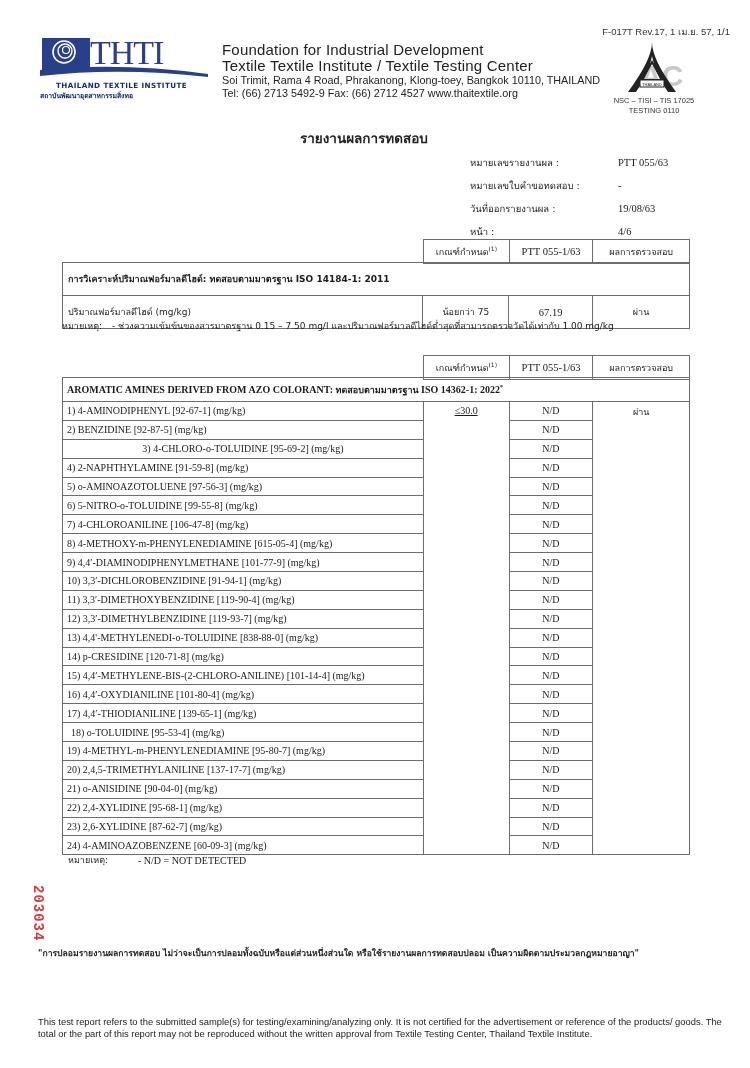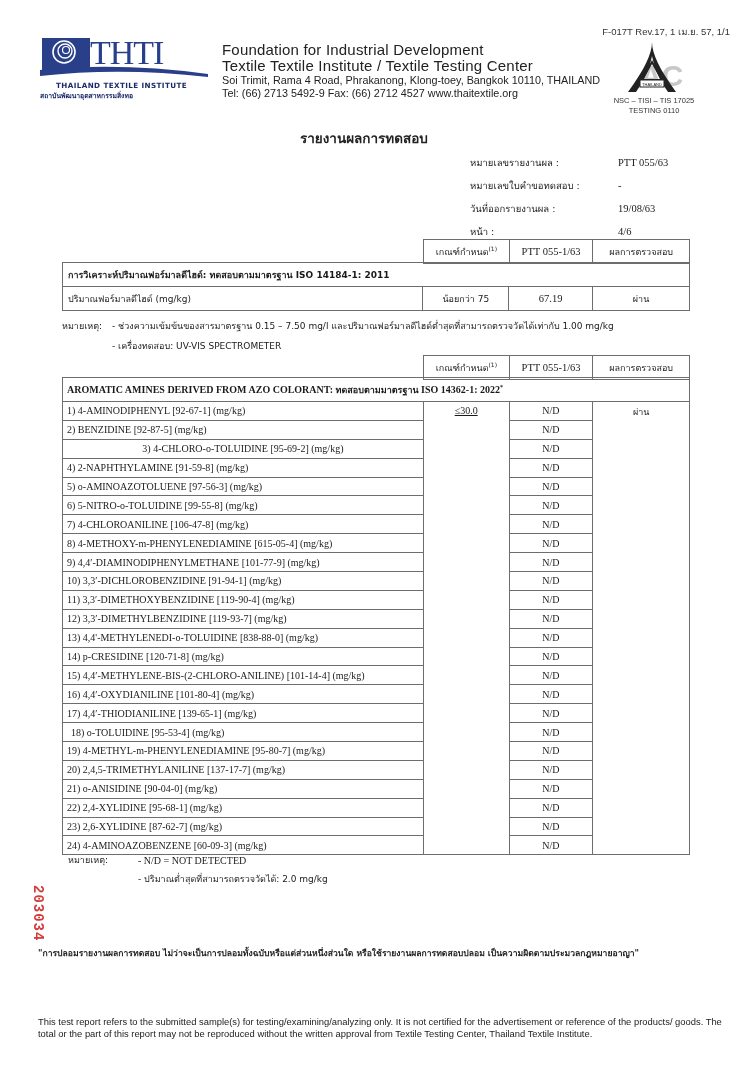--- a/index.html
+++ b/index.html
@@ -32,21 +32,21 @@
 
   
   table { border-collapse: collapse; font-size: 10px; }
   td, th { border: 1px solid #6d6d6d; font-weight: normal; }
   .hdr-table { position: absolute; }
   .hdr-table td { height: 24px; text-align: center; font-family: "DejaVu Sans", sans-serif; font-size: 9px; }
   .hdr-table td.pt { font-family: "Liberation Serif", serif; font-size: 10.5px; margin-left: 27px; }
   sup { font-size: 6px; vertical-align: super; }
 
   .t1 { left: 62px; top: 262px; width: 628px; }
-  .t1 td { height: 24px; padding: 0 5px; }
+  .t1 td { height: 24px; padding: 9px 5px; }
   .t1 .sec { font-family: "DejaVu Sans", sans-serif; font-weight: bold; font-size: 9px; }
   .t1 .lbl { font-family: "DejaVu Sans", sans-serif; font-size: 9px; }
   .t1 .c { text-align: center; font-family: "DejaVu Sans", sans-serif; font-size: 9px; }
   .t1 .cv { text-align: center; font-size: 10.5px; }
 
   .note1 { left: 62px; top: 316px; font-size: 9.5px; line-height: 20px; }
   .note1 .nl { display: inline-block; width: 50px; font-family: "DejaVu Sans", sans-serif; font-size: 9px; }
   .note1 .line { white-space: nowrap; }
   .note1 .th { font-family: "DejaVu Sans", sans-serif; font-size: 9px; }
 
@@ -149,21 +149,20 @@
     <td class="lbl" style="width:361px;">ปริมาณฟอร์มาลดีไฮด์ (mg/kg)</td>
     <td class="c" style="width:86px;">น้อยกว่า 75</td>
     <td class="cv" style="width:84px;">67.19</td>
     <td class="c" style="width:97px;">ผ่าน</td>
   </tr>
 </tbody>
   </table>
 
 <div class="abs note1">
   <div class="line"><span class="nl">หมายเหตุ:</span><span class="th">- ช่วงความเข้มข้นของสารมาตรฐาน 0.15 – 7.50 mg/l และปริมาณฟอร์มาลดีไฮด์ต่ำสุดที่สามารถตรวจวัดได้เท่ากับ 1.00 mg/kg</span></div>
-  <div class="line"><span class="nl"></span><span class="th">- เครื่องทดสอบ: UV-VIS SPECTROMETER</span></div>
 </div>
 
 <table class="hdr-table" style="left:423px; top:355px; width:267px;">
   <tbody>
       <tr>
     <td style="width:86px;"><span>เกณฑ์กำหนด</span><sup>(1)</sup></td>
     <td class="pt" style="width:84px;">PTT 055-1/63</td>
     <td style="width:97px;">ผลการตรวจสอบ</td>
   </tr>
 </tbody>
@@ -279,20 +278,19 @@
     </tbody>
 </table>
 
 <div class="abs note2">
   <div class="row">
       <span class="nl">หมายเหตุ:</span>
       <span>- N/D = NOT DETECTED</span>
     </div>
   <div class="row">
       <span class="nl"></span>
-      <span class="th">- ปริมาณต่ำสุดที่สามารถตรวจวัดได้: 2.0 mg/kg</span>
     </div>
 </div>
 
 <div class="abs serial">203034</div>
 
 <div class="abs disclaimer-th">"การปลอมรายงานผลการทดสอบ ไม่ว่าจะเป็นการปลอมทั้งฉบับหรือแต่ส่วนหนึ่งส่วนใด หรือใช้รายงานผลการทดสอบปลอม เป็นความผิดตามประมวลกฎหมายอาญา"</div>
 <div class="abs disclaimer-en">This test report  refers to the submitted sample(s) for testing/examining/analyzing only. It is not certified for the advertisement or reference of the products/ goods. The total or the part of this report may not be reproduced without the written approval from Textile Testing Center, Thailand Textile Institute.</div>
 
 </body></html>

